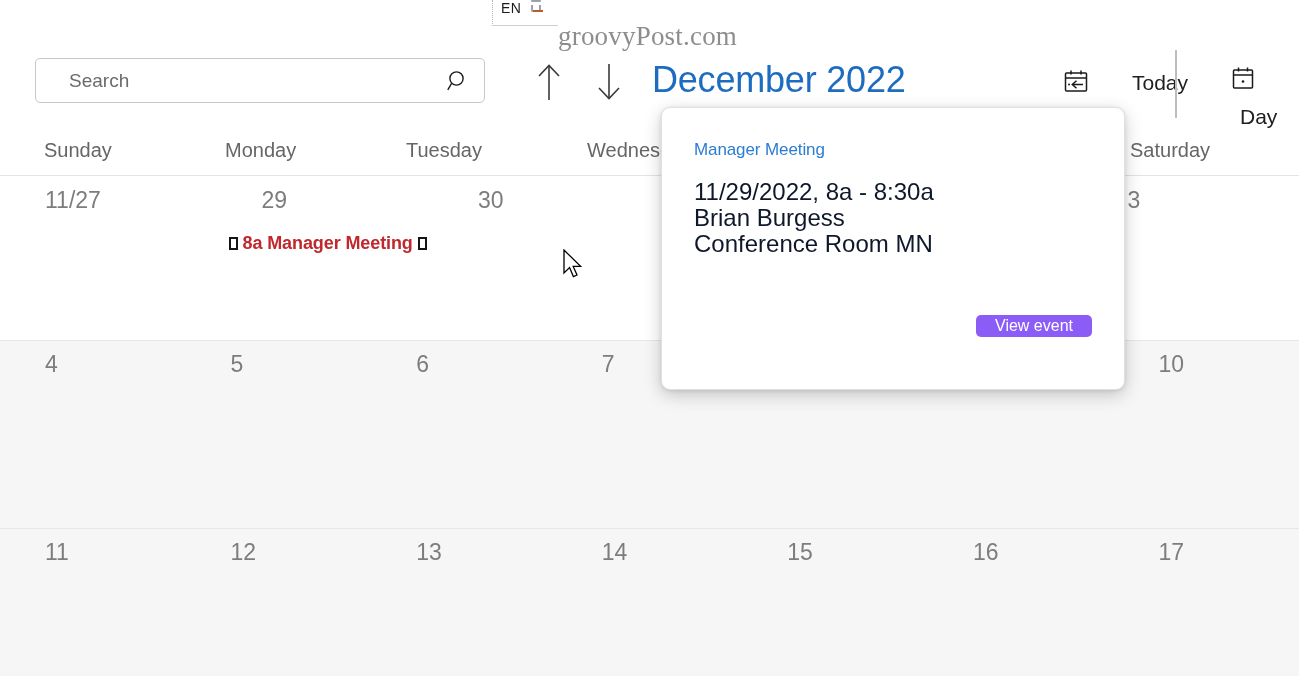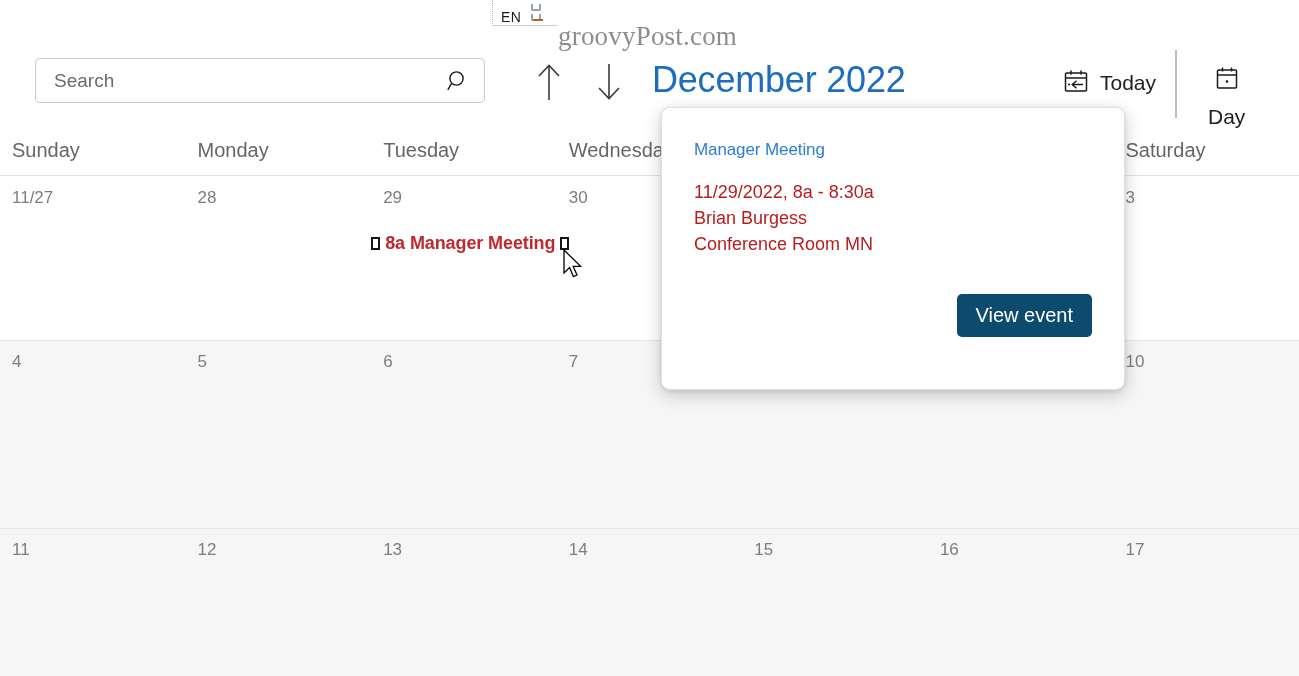--- a/index.html
+++ b/index.html
@@ -22,21 +22,21 @@
   
   #ime-indicator {
     position: absolute;
     left: 492px;
     top: 0px;
     width: 66px;
     height: 26px;
     border-left: 1px dotted #b6b6b6;
     border-bottom: 1px solid #cfcfcf;
     display: flex;
-    align-items: flex-end;
+    align-items: flex-start;
   }
   #ime-lang {
     font-size: 14px;
     color: #1a1a1a;
     margin-left: 8px;
     letter-spacing: 0.3px;
     font-family: "Liberation Sans", sans-serif;
   }
   #ime-glyph {
     position: relative;
@@ -88,21 +88,21 @@
 
   #search-box {
     position: absolute;
     left: 35px; top: 10px;
     width: 450px; height: 45px;
     border: 1px solid #c8c8c8;
     border-radius: 5px;
     background: #ffffff;
     display: flex;
     align-items: center;
-    padding: 0 14px 0 18px;
+    padding: 0 14px 0 33px;
   }
   #search-input {
     flex: 1;
     border: none;
     outline: none;
     background: transparent;
     font-family: "Liberation Sans", sans-serif;
     font-size: 19px;
     color: #5d5d5d;
   }
@@ -152,36 +152,38 @@
     border: none;
     cursor: pointer;
     padding: 0;
     flex-direction: column;
   }
   .tb-label {
     font-size: 21px;
     color: #202020;
     font-family: "Liberation Sans", sans-serif;
     white-space: nowrap;
+    margin-left: 32px;
   }
   #toolbar-divider {
     position: absolute;
     left: 1175px; top: 50px;
     width: 2px; height: 68px;
     background: #bdbdbd;
   }
 
   
   #weekday-row {
     position: absolute;
     left: 0; top: 126px;
     width: 1299px;
     height: 50px;
     border-bottom: 1px solid #e3e3e3;
     display: flex;
+    padding-left: 32px;
   }
   .weekday-cell {
     flex: 1 1 0;
     padding-left: 12px;
     display: flex;
     align-items: center;
     font-size: 20px;
     color: #666666;
     font-family: "Liberation Sans", sans-serif;
     white-space: nowrap;
@@ -206,30 +208,31 @@
   .week-row.row-0 { background: #ffffff; height: 164px; }
   .week-row.row-1 { background: #f6f6f6; height: 188px; }
   .week-row.row-2 { background: #f6f6f6; height: 190px; border-bottom: none; }
 
   .day-cell {
     flex: 1 1 0;
     position: relative;
     padding: 12px 0 0 12px;
   }
   .day-number {
-    font-size: 17px;
+    font-size: 23px;
     color: #7d7d7d;
     font-family: "Liberation Sans", sans-serif;
     line-height: 1;
+    margin-left: 33px;
   }
 
   
   .event-chip {
     position: absolute;
-    left: 0px;
+    left: 12px;
     top: 56px;
     width: 100%;
     display: flex;
     align-items: center;
     gap: 5px;
     cursor: pointer;
   }
   .event-marker {
     width: 9px; height: 13px;
     border: 2px solid #151515;
@@ -260,36 +263,36 @@
   }
   #popup-title {
     font-size: 17px;
     color: #2b7cd3;
     font-family: "Liberation Sans", sans-serif;
     font-weight: 400;
     margin-bottom: 19px;
     letter-spacing: -0.1px;
   }
   .popup-line {
-    font-size: 18px;
-    color: #b91c1c;
+    font-size: 24px;
+    color: #0f172a;
     font-family: "Liberation Sans", sans-serif;
     line-height: 26px;
   }
   #view-event-button {
     position: absolute;
     right: 32px;
     bottom: 52px;
-    background: #0c4a6e;
+    background: #8b5cf6;
     color: #ffffff;
     border: none;
     border-radius: 5px;
-    font-size: 20px;
-    font-family: "Liberation Sans", sans-serif;
-    padding: 10px 19px;
+    font-size: 16px;
+    font-family: "Liberation Sans", sans-serif;
+    padding: 2px 19px;
     cursor: pointer;
     white-space: nowrap;
   }
 
   
   #mouse-cursor {
     position: absolute;
     left: 563px;
     top: 249px;
     width: 22px;
@@ -381,23 +384,20 @@
     <div class="weekday-cell">Saturday</div>
   </div>
 
   <div id="calendar-grid">
 
     <div class="week-row row-0">
       <div class="day-cell">
         <div class="day-number">11/27</div>
       </div>
       <div class="day-cell">
-        <div class="day-number">28</div>
-      </div>
-      <div class="day-cell">
         <div class="day-number">29</div>
         <div class="event-chip">
           <span class="event-marker"></span>
           <span class="event-title">8a Manager Meeting</span>
           <span class="event-marker"></span>
         </div>
       </div>
       <div class="day-cell">
         <div class="day-number">30</div>
       </div>

